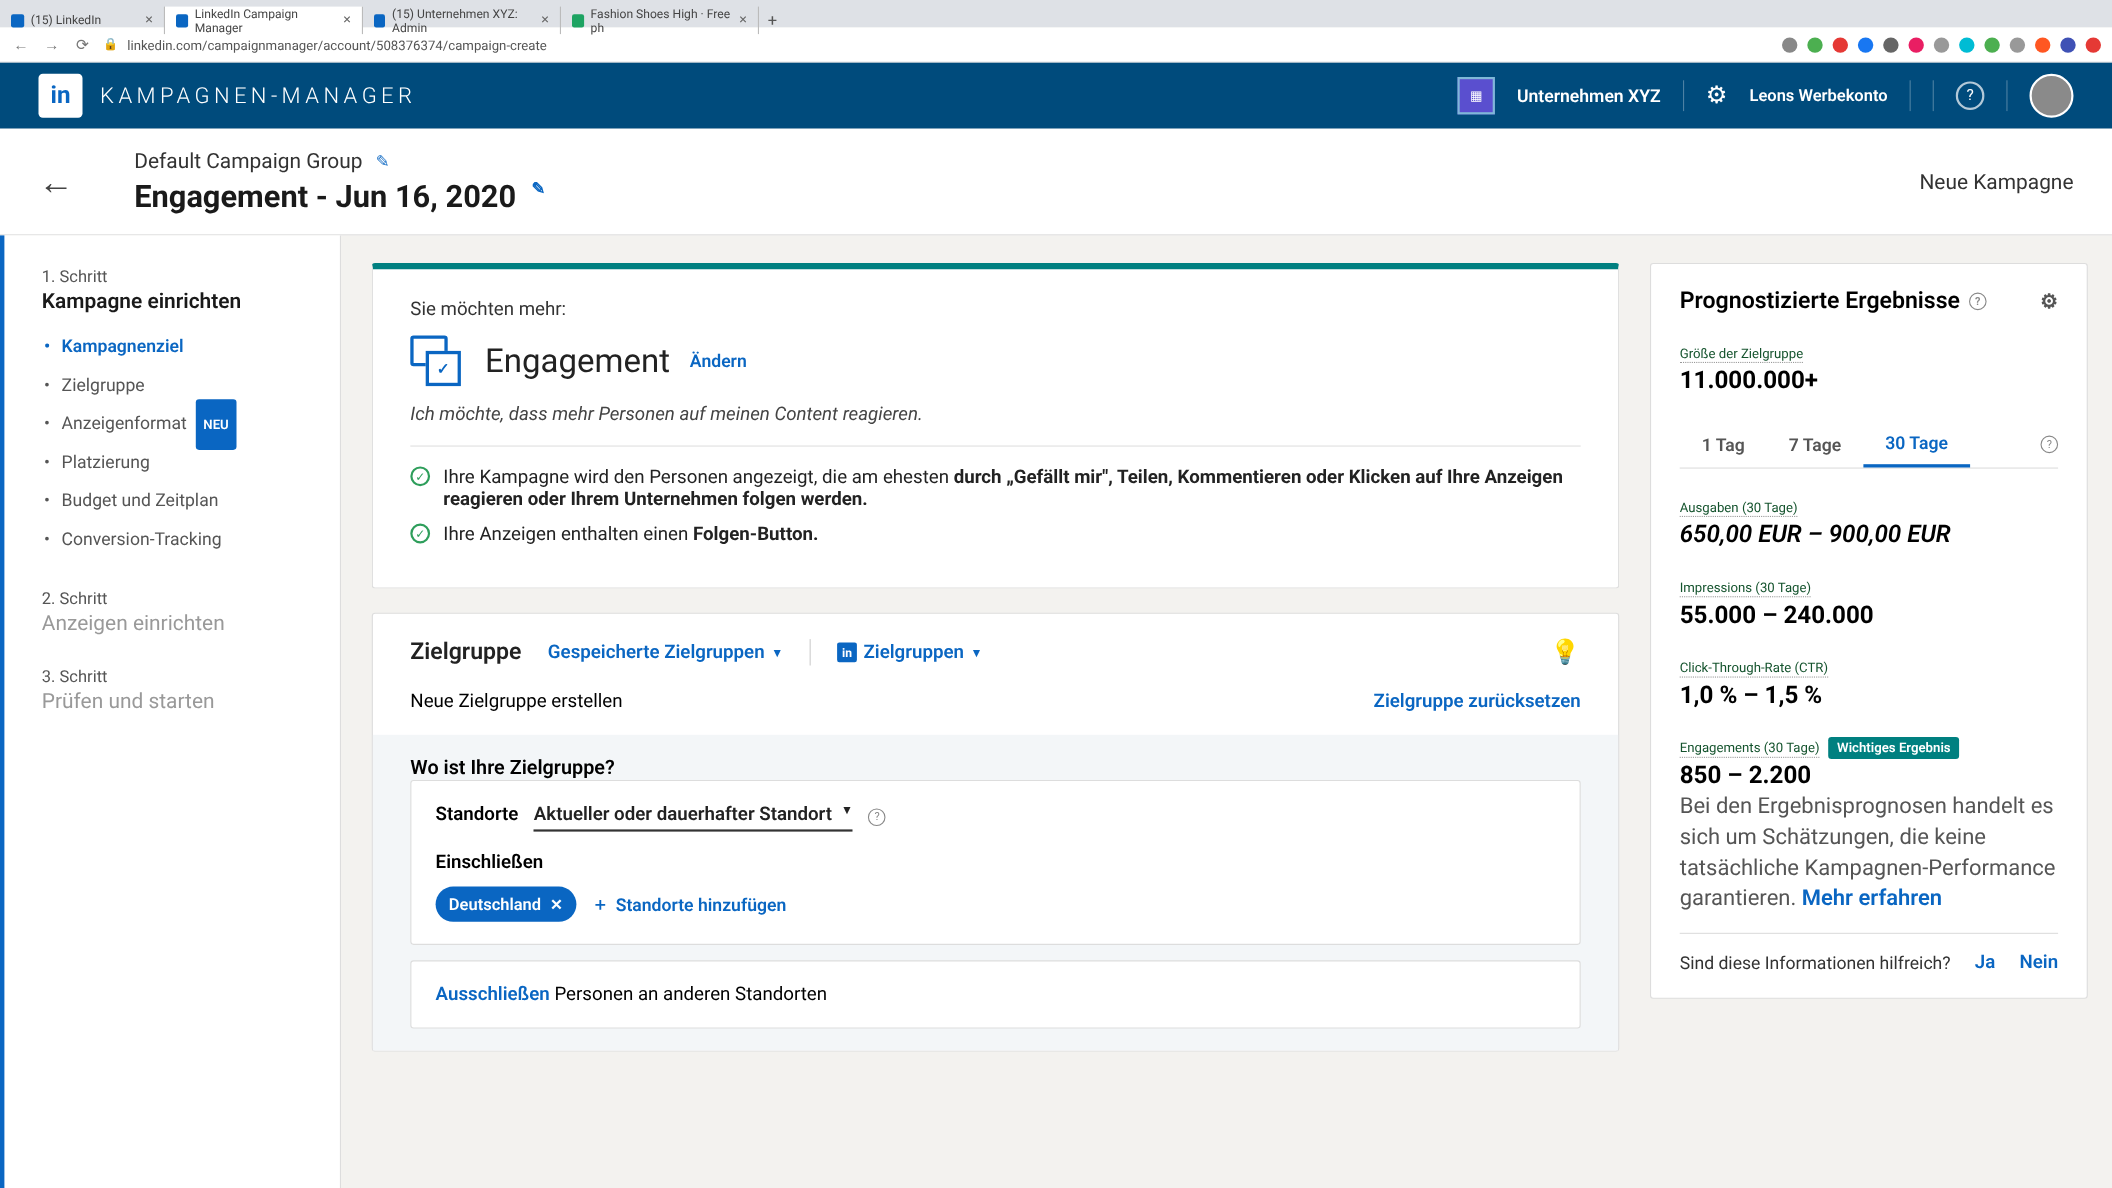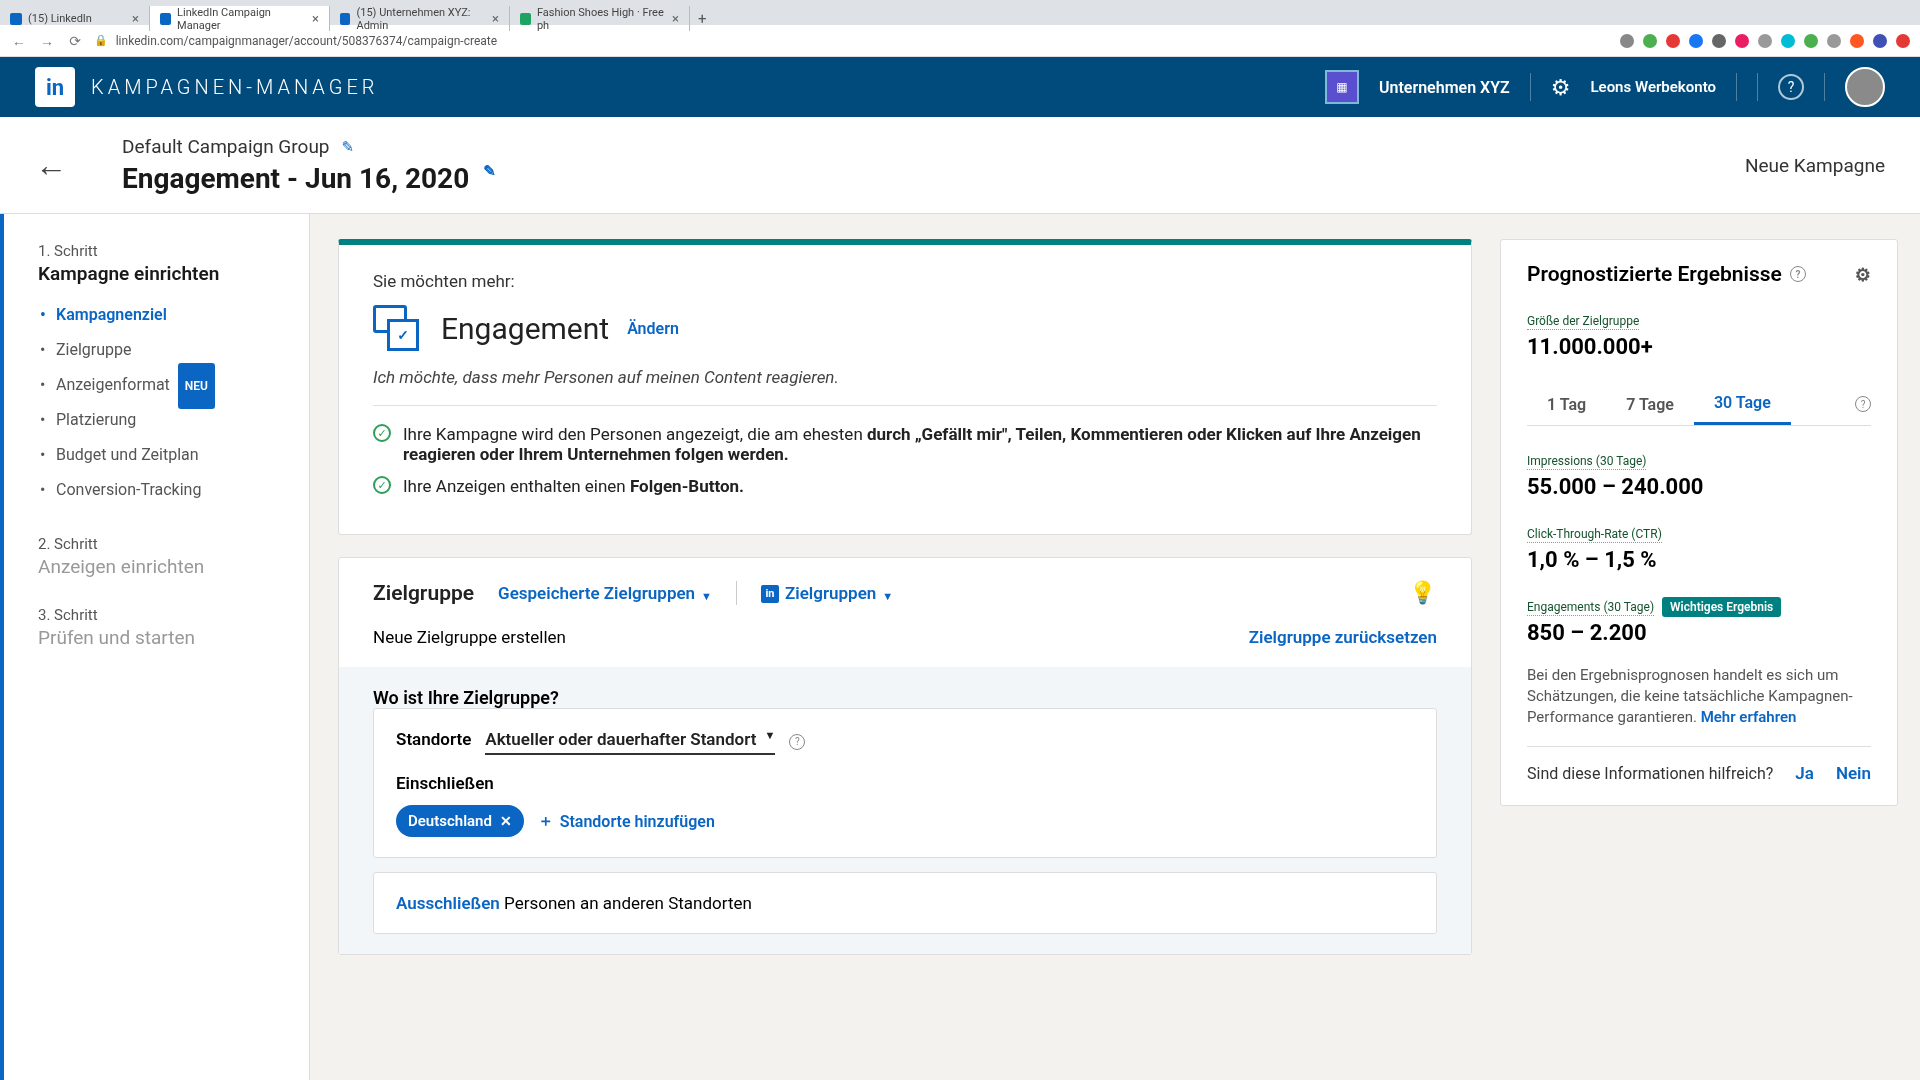--- a/index.html
+++ b/index.html
@@ -73,21 +73,21 @@
 .obj-name{font-size:30px;color:#222;font-weight:400}
 .change-link{color:#0a66c2;font-size:16px;font-weight:600}
 .obj-desc{font-style:italic;font-size:17px;color:#444;padding-bottom:18px;border-bottom:1px solid #e0e0e0;margin-bottom:18px}
 .bullet-row{display:flex;gap:12px;margin-bottom:12px;font-size:17px;color:#222}
 .bullet-check{color:#2e9e5b;font-size:17px;flex-shrink:0;width:18px;height:18px;border:2px solid #2e9e5b;border-radius:50%;display:flex;align-items:center;justify-content:center;font-size:11px}
 .bullet-row b{font-weight:700}
 
 
 .zg-header{display:flex;align-items:center;padding:22px 34px;gap:24px}
 .zg-title{font-size:21px;font-weight:600;color:#222}
-.zg-link{color:#0a66c2;font-size:17px;font-weight:600;display:flex;align-items:flex-end;gap:6px}
+.zg-link{color:#0a66c2;font-size:17px;font-weight:600;display:flex;align-items:center;gap:6px}
 .zg-sep{width:1px;height:24px;background:#ccc}
 .zg-li-icon{width:18px;height:18px;background:#0a66c2;color:#fff;font-size:11px;font-weight:bold;display:flex;align-items:center;justify-content:center;border-radius:2px}
 .zg-bulb{margin-left:auto;color:#0a66c2;font-size:22px}
 .zg-sub{padding:0 34px 20px;display:flex;justify-content:space-between;font-size:17px}
 .zg-reset{color:#0a66c2;font-weight:600}
 .zg-question{background:#f3f6f8;padding:20px 34px}
 .zg-q-title{font-size:18px;font-weight:600;}
 .zg-box{background:#fff;border:1px solid #ddd;border-radius:3px;padding:20px 22px}
 .loc-row{display:flex;align-items:baseline;gap:14px;margin-bottom:18px}
 .loc-label{font-size:17px;font-weight:600}
@@ -108,21 +108,21 @@
 .result-gear{margin-left:auto;font-size:18px;color:#555}
 .result-help{width:16px;height:16px;border:1.5px solid #888;border-radius:50%;display:flex;align-items:center;justify-content:center;font-size:10px;color:#888}
 .metric{margin-top:24px}
 .metric-label{font-size:12px;color:#14532d;border-bottom:1px dotted #999;display:inline-block;padding-bottom:1px}
 .metric-val{font-size:22px;font-weight:700;margin-top:4px}
 .metric-val.italic{font-style:italic;font-weight:600}
 .tabs-row{display:flex;margin-top:24px;border-bottom:1px solid #ddd;align-items:center}
 .tab-btn{padding:10px 20px;font-size:16px;color:#555;font-weight:600}
 .tab-btn.sel{color:#0a66c2;border-bottom:3px solid #0a66c2}
 .key-badge{background:#008080;color:#fff;font-size:12px;font-weight:600;padding:3px 8px;border-radius:3px;margin-left:8px}
-.disclaimer{font-size:15px;color:#555;margin-top:20px;line-height:1.4}
+.disclaimer{font-size:20px;color:#555;line-height:1.4}
 .disclaimer a{color:#0a66c2;font-weight:600;text-decoration:none}
 .feedback{border-top:1px solid #ddd;margin-top:18px;padding-top:16px;display:flex;align-items:center;justify-content:space-between}
 .feedback-q{font-size:16px;color:#333}
 .feedback-btns{display:flex;gap:22px}
 .feedback-btns span{color:#0a66c2;font-size:17px;font-weight:600}
 .caret{font-size:11px}
 </style>
 </head>
 <body>
 
@@ -315,20 +315,24 @@
         <div class="metric-label">Größe der Zielgruppe</div>
         <div class="metric-val">11.000.000+</div>
       </div>
       <div class="tabs-row">
         <div class="tab-btn">1 Tag</div>
         <div class="tab-btn">7 Tage</div>
         <div class="tab-btn sel">30 Tage</div>
         <span class="result-help" style="margin-left:auto">?</span>
       </div>
       <div class="metric">
+        <div class="metric-label">Ausgaben (30 Tage)</div>
+        <div class="metric-val italic">650,00 EUR – 900,00 EUR</div>
+      </div>
+      <div class="metric">
         <div class="metric-label">Impressions (30 Tage)</div>
         <div class="metric-val">55.000 – 240.000</div>
       </div>
       <div class="metric">
         <div class="metric-label">Click-Through-Rate (CTR)</div>
         <div class="metric-val">1,0 % – 1,5 %</div>
       </div>
       <div class="metric">
         <div><span class="metric-label">Engagements (30 Tage)</span><span class="key-badge">Wichtiges Ergebnis</span></div>
         <div class="metric-val">850 – 2.200</div>

